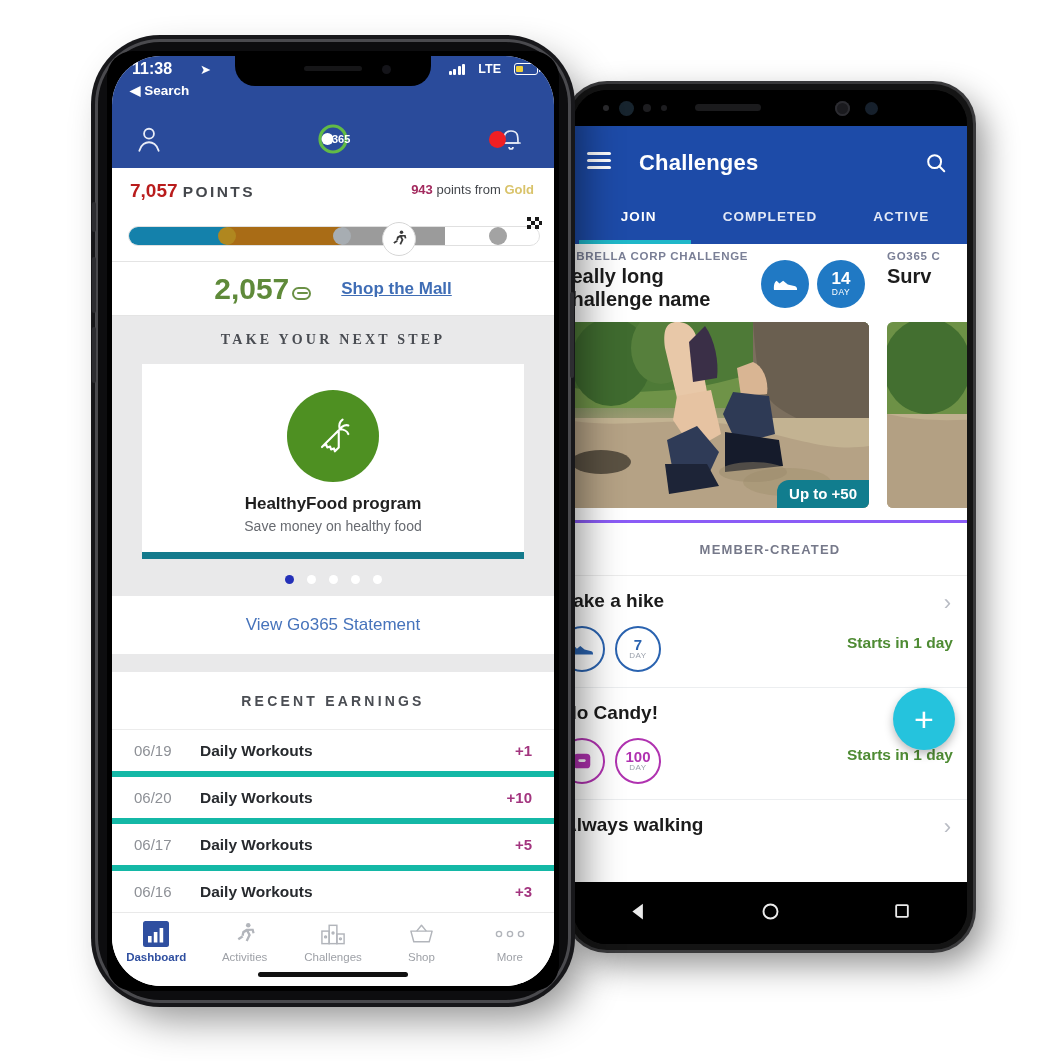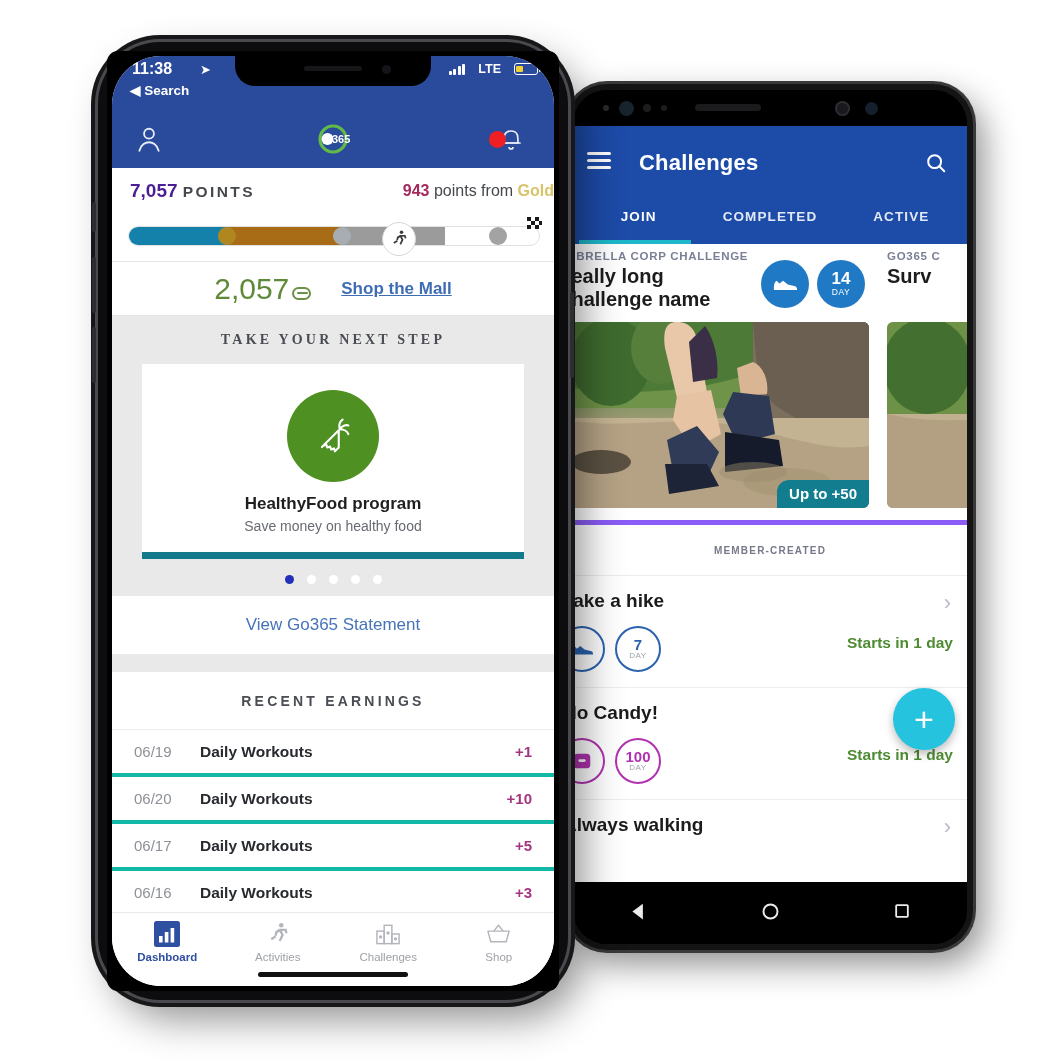--- a/index.html
+++ b/index.html
@@ -47,21 +47,21 @@
   .chal-sponsor{ color:#7a7f96; font-size:11.5px; font-weight:bold; letter-spacing:.7px; padding:6px 0 3px 4px; white-space:nowrap;}
   .chal-name{ font-size:20px; font-weight:bold; color:#1c1c1c; line-height:1.16; padding-left:4px; width:200px;}
   .chal-badges{ position:absolute; right:6px; top:16px; display:flex; gap:8px;}
   .badge-c{ width:48px; height:48px; border-radius:50%; background:#2079c4; display:flex; align-items:center; justify-content:center; color:#fff;}
   .badge-day b{ font-size:17px; display:block; line-height:.95; text-align:center;}
   .badge-day s{ font-size:8.5px; display:block; text-decoration:none; text-align:center; letter-spacing:.6px;}
   .chal-photo{ position:absolute; top:78px; left:4px; width:312px; height:186px; border-radius:6px; overflow:hidden; }
   .chal-photo .sky{position:absolute;inset:0;background:linear-gradient(#bcd2c0 0%, #8fae7c 18%, #6d8f52 34%, #9a9a72 52%, #c9bda0 72%, #b8a98c 100%);}
   .uptag{ position:absolute; right:0; bottom:0; background:#117d8e; color:#fff; font-size:15px; font-weight:bold; padding:5px 12px 6px; border-top-left-radius:12px;}
 
-  .member-hdr{ height:56px; border-top:5px solid #8b5cf6; border-bottom:1px solid #ececec; display:flex; align-items:center; justify-content:center; color:#76798a; font-size:10px; letter-spacing:1.2px; font-weight:bold; background:#fff;}
+  .member-hdr{ height:56px; border-top:3px solid #8b5cf6; border-bottom:1px solid #ececec; display:flex; align-items:center; justify-content:center; color:#76798a; font-size:13px; letter-spacing:1.2px; font-weight:bold; background:#fff;}
   .mc-row{ position:relative; border-bottom:1px solid #eceef0; height:112px; }
   .mc-title{ position:absolute; left:-10px; top:14px; font-size:19px; font-weight:bold; color:#1b1b1b; white-space:nowrap;}
   .mc-chev{ position:absolute; right:16px; top:16px; color:#b9bcc4; font-size:22px; line-height:1;}
   .mc-icons{ position:absolute; left:-14px; top:50px; display:flex; gap:10px;}
   .ring{ width:46px; height:46px; border-radius:50%; border:2.4px solid #2a63b0; display:flex; align-items:center; justify-content:center; }
   .ring.pink{ border-color:#b032b0; }
   .ring b{ font-size:15px; line-height:.9; display:block; text-align:center; color:#2a63b0;}
   .ring s{ font-size:8px; display:block; text-decoration:none; text-align:center; color:#9aa0ab; letter-spacing:.5px;}
   .ring.pink b{ color:#b032b0;}
   .mc-starts{ position:absolute; right:14px; top:58px; color:#4e8b33; font-size:15.5px; font-weight:bold;}
@@ -69,21 +69,21 @@
   .android-navbar{ position:absolute; left:0; right:0; bottom:0; height:62px; background:#000; display:flex; align-items:center; justify-content:space-around;}
   .navsh{ opacity:.92; }
 
   
   #iphone{
     position:absolute; left:98px; top:42px; width:470px; height:958px;
     background:#0d0d0f; border-radius:62px;
     box-shadow: 0 0 0 3px #4a4a4e, 0 0 0 7px #17171a, 14px 18px 40px rgba(0,0,0,.45);
     z-index:5;
   }
-  #iphone .ibezel{ position:absolute; inset:9px; background:#000; border-radius:11px; overflow:hidden;}
+  #iphone .ibezel{ position:absolute; inset:9px; background:#000; border-radius:26px; overflow:hidden;}
   .ios-screen{ position:absolute; inset:5px; border-radius:49px; overflow:hidden; background:#fff; }
   .notch{ position:absolute; left:50%; transform:translateX(-50%); top:0; width:196px; height:30px; background:#000; border-bottom-left-radius:20px; border-bottom-right-radius:20px; z-index:9;}
   .notch .sp{ position:absolute; left:50%; transform:translateX(-50%); top:10px; width:58px; height:5px; border-radius:3px; background:#161618;}
   .notch .cam{ position:absolute; right:40px; top:9px; width:9px; height:9px; border-radius:50%; background:#141419;}
 
   .ios-status{ position:relative; background:#2a4b9b; height:56px; color:#fff; }
   .stat-time{ position:absolute; left:20px; top:4px; font-size:16px; font-weight:bold;}
   .stat-loc{ position:absolute; left:88px; top:6px; font-size:13px;}
   .stat-back{ position:absolute; left:18px; top:26px; font-size:13.5px; font-weight:600;}
   .stat-right{ position:absolute; right:16px; top:6px; display:flex; align-items:center; gap:13px; font-size:12.5px; font-weight:bold;}
@@ -94,61 +94,61 @@
   .batt i{ position:absolute; left:1.3px; top:1.3px; bottom:1.3px; width:30%; background:#f0d03a; border-radius:1px;}
 
   .ios-navbar{ background:#2a4b9b; height:56px; position:relative;}
   .nav-user{ position:absolute; left:22px; top:12px; width:30px; height:30px;}
   .nav-logo{ position:absolute; left:50%; transform:translateX(-50%); top:10px; width:48px; height:34px; display:flex; align-items:center; justify-content:center;}
   .nav-bell{ position:absolute; right:28px; top:12px; width:28px; height:30px;}
   .bell-dot{ position:absolute; right:20px; top:7px; width:17px; height:17px; background:#ef1f23; border-radius:50%;}
 
   .pts-row{ background:#fff; height:48px; position:relative; border-bottom:0;}
   .pts-left{ position:absolute; left:18px; top:12px; font-size:19px;}
-  .pts-left b{ color:#4c1d95; font-weight:bold;}
+  .pts-left b{ color:#b91c1c; font-weight:bold;}
   .pts-left span{ color:#44474c; font-weight:bold; letter-spacing:2.4px; font-size:15.5px;}
-  .pts-right{ position:absolute; right:0; top:14px; font-size:16px; color:#44474c;}
+  .pts-right{ position:absolute; right:20px; top:14px; font-size:13px; color:#44474c;}
   .pts-right b{ color:#a32a5e; font-weight:bold;}
   .pts-right i{ color:#d9c36a; font-style:normal; font-weight:bold;}
 
   .prog-wrap{ background:#fff; height:46px; position:relative; border-bottom:1px solid #e4e4e4;}
   .prog-bar{ position:absolute; left:16px; right:14px; top:10px; height:20px; background:#fff; border:1.6px solid #e0e0e0; border-radius:11px; overflow:hidden;}
   .seg{ position:absolute; top:0; bottom:0;}
   .seg.s1{ left:0; width:24%; background:#1481ab;}
   .seg.s2{ left:24%; width:28%; background:#a96c16;}
   .seg.s3{ left:52%; width:25%; background:#9b9b9b;}
   .knot{ position:absolute; top:50%; transform:translate(-50%,-50%); width:18px; height:18px; border-radius:50%; background:#a7a7a7;}
   .knot.k1{ left:24%; background:#b0871f;}
   .knot.k2{ left:52%; background:#a7adb2;}
   .knot.k3{ left:90%; background:#a3a3a3;}
   .runner{ position:absolute; left:65%; top:50%; transform:translate(-50%,-50%); width:34px; height:34px; border-radius:50%; background:#fff; border:1.8px solid #d6d6d6; display:flex; align-items:center; justify-content:center; z-index:3;}
   .flag{ position:absolute; right:12px; top:0px; width:15px; height:13px; z-index:4;}
 
   .bucks-row{ background:#fff; height:54px; position:relative; border-bottom:1px solid #e4e4e4; display:flex; align-items:center; justify-content:center; gap:30px;}
-  .bucks-val{ color:#5f8a3a; font-size:30px; font-weight:normal; display:flex; align-items:flex-end; gap:3px;}
+  .bucks-val{ color:#5f8a3a; font-size:30px; font-weight:bold; display:flex; align-items:flex-end; gap:3px;}
   .coin{ width:19px; height:13px; border:2px solid #6b9146; border-radius:7px; position:relative; margin-bottom:6px;}
   .coin::after{content:"";position:absolute;left:3px;top:3.2px;width:11px;height:2px;background:#6b9146;border-radius:1px;}
   .mall-link{ color:#3f6db5; font-size:17px; font-weight:bold;}
 
   .next-step{ background:#e9e9ea; padding:16px 0 12px;}
   .ns-title{ text-align:center; color:#494c52; font-size:14px; font-weight:bold; letter-spacing:3.2px;font-family:Liberation Serif, serif;}
   .ns-card{ margin:16px 30px 0; background:#fff; height:188px; position:relative; }
   .carrot-circle{ position:absolute; left:50%; top:26px; transform:translateX(-50%); width:92px; height:92px; border-radius:50%; background:#4e9022; display:flex; align-items:center; justify-content:center;}
   .ns-h{ position:absolute; left:0; right:0; top:130px; text-align:center; font-size:17px; font-weight:bold; color:#1f1f1f;}
   .ns-s{ position:absolute; left:0; right:0; top:154px; text-align:center; font-size:14px; color:#676a70;}
   .ns-underbar{ margin:0 30px; height:7px; background:#137a8c;}
   .dots{ display:flex; gap:13px; justify-content:center; margin-top:16px;}
   .dot{ width:9px; height:9px; border-radius:50%; background:#fff;}
   .dot.on{ background:#2430b8;}
 
   .stmt{ background:#fff; height:58px; display:flex; align-items:center; justify-content:center;}
   .stmt a{ color:#4673bb; font-size:17px; font-weight:normal; text-decoration:none;}
   .gap{ height:18px; background:#e9e9ea;}
   .re-title{ background:#fff; height:58px; display:flex; align-items:center; justify-content:center; color:#4a4d53; font-size:14px; font-weight:bold; letter-spacing:3.2px; border-bottom:1px solid #ececec;}
-  .re-row{ height:47px; display:flex; align-items:center; border-bottom:4px solid #14b8a6; background:#fff; position:relative;}
+  .re-row{ height:47px; display:flex; align-items:center; border-bottom:6px solid #14b8a6; background:#fff; position:relative;}
   .re-date{ position:absolute; left:22px; color:#8d9096; font-size:15px;}
   .re-lbl{ position:absolute; left:88px; color:#272a2e; font-size:15.5px; font-weight:bold;}
   .re-pts{ position:absolute; right:22px; color:#a3357f; font-size:15px; font-weight:bold;}
 
   .tabbar{ position:absolute; left:0; right:0; bottom:0; height:74px; background:#fff; border-top:1px solid #e9e9e9; display:flex; padding-top:6px;}
   .tb{ flex:1; text-align:center; }
   .tb .ti{ height:30px; display:flex; align-items:center; justify-content:center;}
   .tb .tl{ font-size:11.5px; color:#9ea1a7; margin-top:2px;}
   .tb.active .tl{ color:#2f4fa0; font-weight:bold;}
   .homebar{ position:absolute; left:50%; transform:translateX(-50%); bottom:9px; width:150px; height:5px; border-radius:3px; background:#111; z-index:9;}
@@ -524,20 +524,30 @@
           </div>
           <div class="tb">
             <div class="ti">
               <svg viewBox="0 0 28 24" width="27" height="24" fill="none" stroke="#b2b5bb" stroke-width="1.5" stroke-linejoin="round">
                 <path d="M3 9h22l-3 11H6z"></path>
                   <path d="M9 9 14 3l5 6"></path>
               </svg>
             </div>
             <div class="tl">Shop</div>
           </div>
+          <div class="tb">
+            <div class="ti">
+              <svg viewBox="0 0 34 10" width="34" height="10" fill="none" stroke="#b2b5bb" stroke-width="1.4">
+                <circle cx="6" cy="5" r="2.6"></circle>
+                  <circle cx="17" cy="5" r="2.6"></circle>
+                  <circle cx="28" cy="5" r="2.6"></circle>
+              </svg>
+            </div>
+            <div class="tl">More</div>
+          </div>
         </div>
 
         <div class="homebar"></div>
       </div>
     </div>
   </div>
 
 </div>
 
 </body></html>

